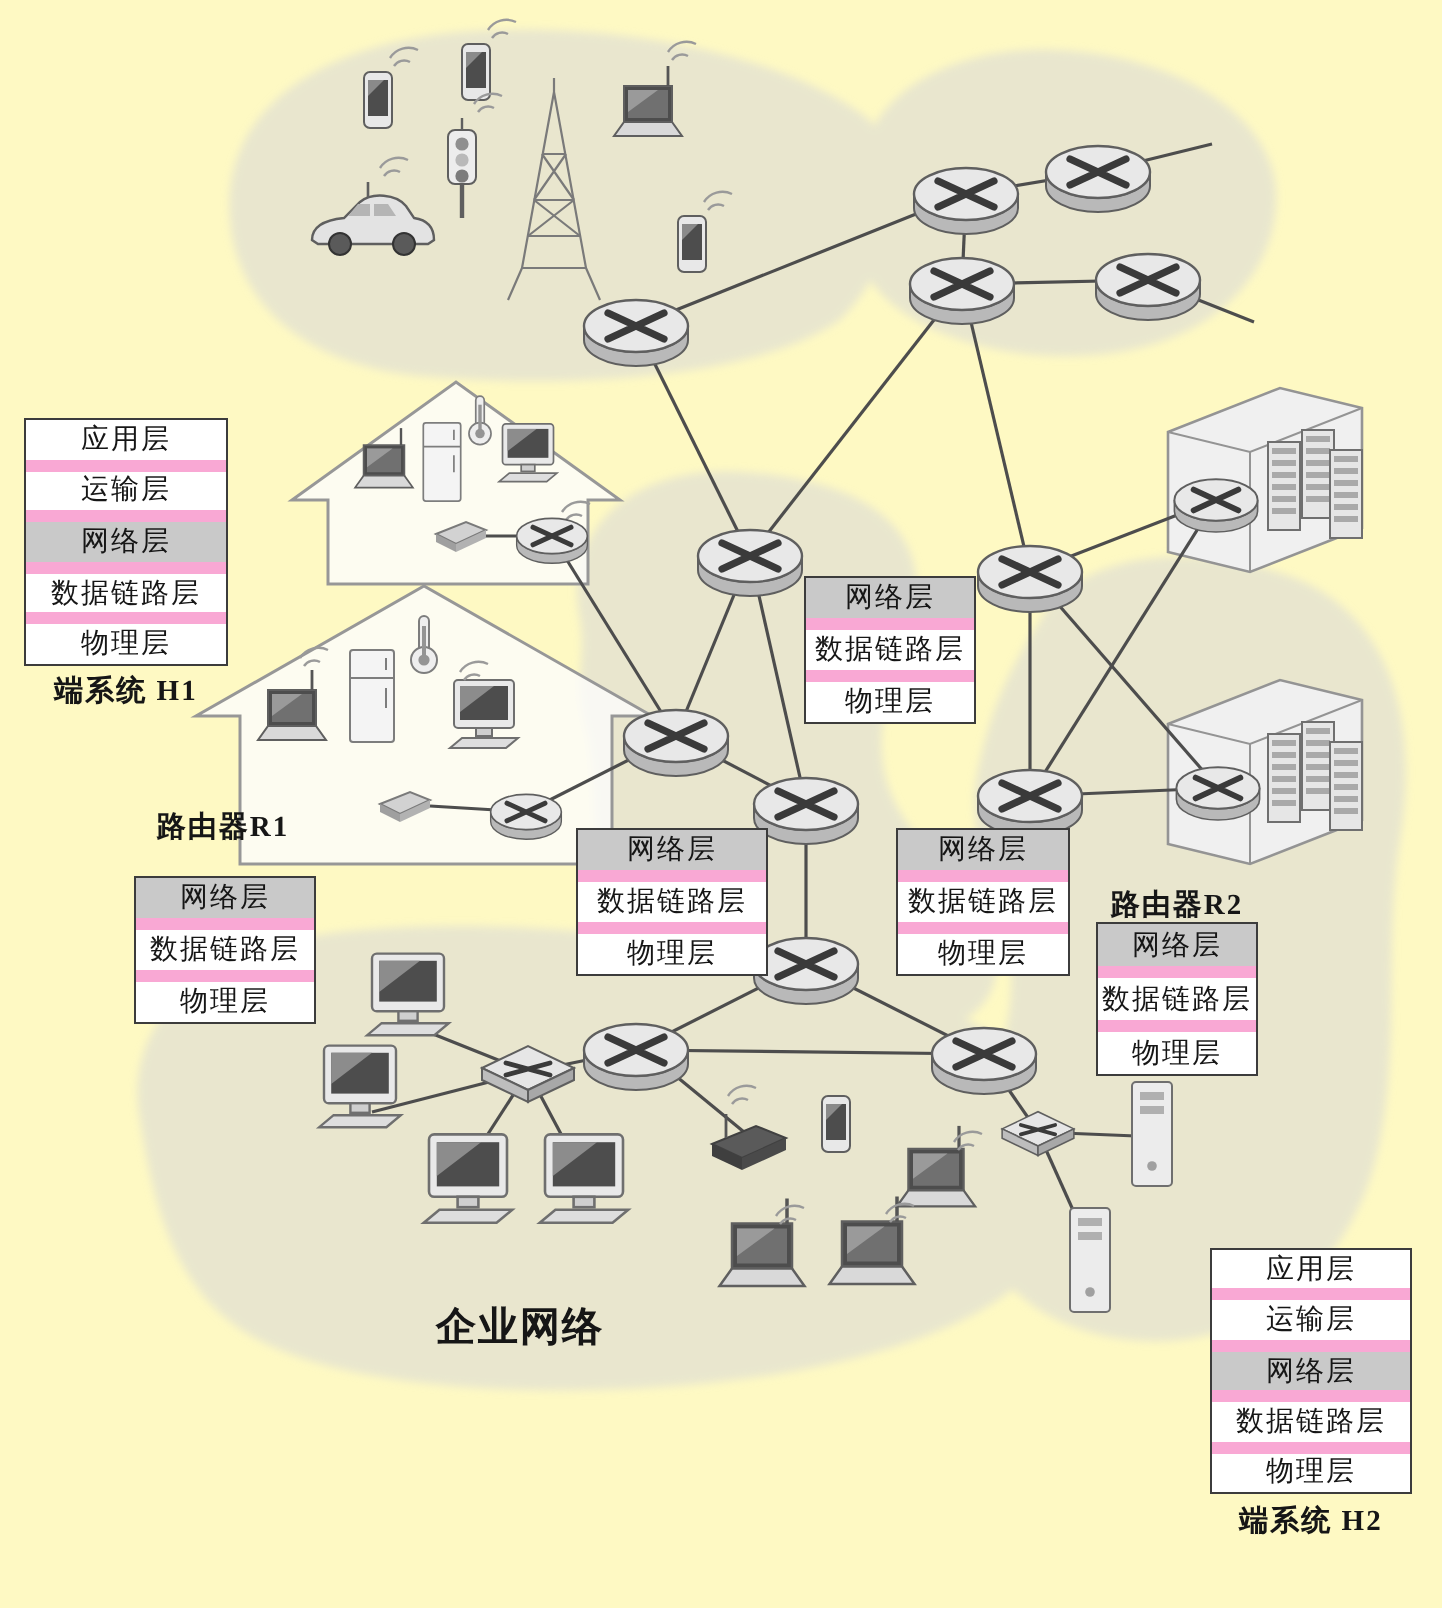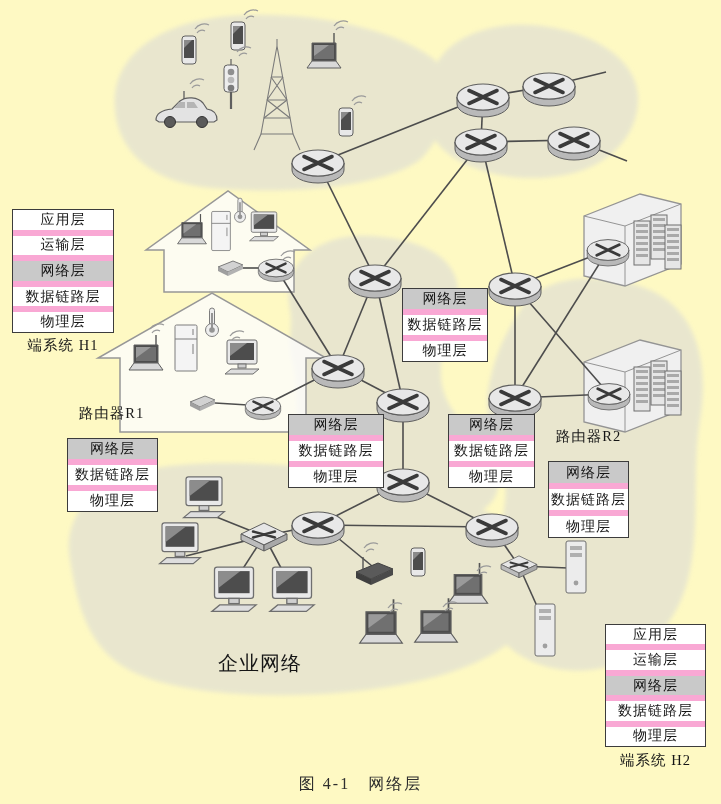--- a/index.html
+++ b/index.html
@@ -6,21 +6,21 @@
   .stage{position:relative;width:721px;height:804px;background:#fef9c3;overflow:hidden;
          font-family:"Liberation Serif","DejaVu Serif",serif;}
   svg.bg{position:absolute;left:0;top:0;z-index:1;}
   .stack{position:absolute;z-index:3;display:flex;flex-direction:column;
          border:1.2px solid #3c3c3c;background:#fff;box-sizing:border-box;}
   .srow{flex:1;display:flex;align-items:center;justify-content:center;
         font-size:14px;color:#161616;border-top:6px solid #f9a8d4;letter-spacing:1px;white-space:nowrap;}
   .srow:first-child{border-top:none;}
   .srow.hl{background:#c9c9c9;}
   .slabel{position:absolute;z-index:3;font-size:14.5px;color:#161616;text-align:center;
-          letter-spacing:1px;white-space:nowrap;}
+          letter-spacing:1px;white-space:nowrap;font-weight:bold;}
   .caption{position:absolute;z-index:3;left:0;width:100%;top:774px;text-align:center;
            font-size:16px;color:#2e2e2e;letter-spacing:2px;}
 </style>
 </head>
 <body>
 
 <div class="stage">
 
 <svg class="bg" width="721" height="804" viewBox="0 0 721 804">
   <defs>
@@ -298,33 +298,32 @@
   <div class="srow">数据链路层</div>
   <div class="srow">物理层</div>
 </div>
 
 <div class="stack" style="left:448px;top:414px;width:87px;height:74px;">
   <div class="srow hl">网络层</div>
   <div class="srow">数据链路层</div>
   <div class="srow">物理层</div>
 </div>
 
-<div class="slabel" style="left:548px;top:427px;width:81px;">路由器R2</div>
+<div class="slabel" style="left:548px;top:443px;width:81px;">路由器R2</div>
 <div class="stack" style="left:548px;top:461px;width:81px;height:77px;">
   <div class="srow hl">网络层</div>
   <div class="srow">数据链路层</div>
   <div class="srow">物理层</div>
 </div>
 
 <div class="stack" style="left:605px;top:624px;width:101px;height:123px;">
   <div class="srow">应用层</div>
   <div class="srow">运输层</div>
   <div class="srow hl">网络层</div>
   <div class="srow">数据链路层</div>
   <div class="srow">物理层</div>
 </div>
 <div class="slabel" style="left:605px;top:751px;width:101px;text-align:center;">端系统 H2</div>
 
 <div class="slabel" style="left:205px;top:650px;width:110px;font-size:20px;">企业网络</div>
 
-<div class="caption">图 4-1　网络层</div>
 
 </div>
 
 </body></html>

